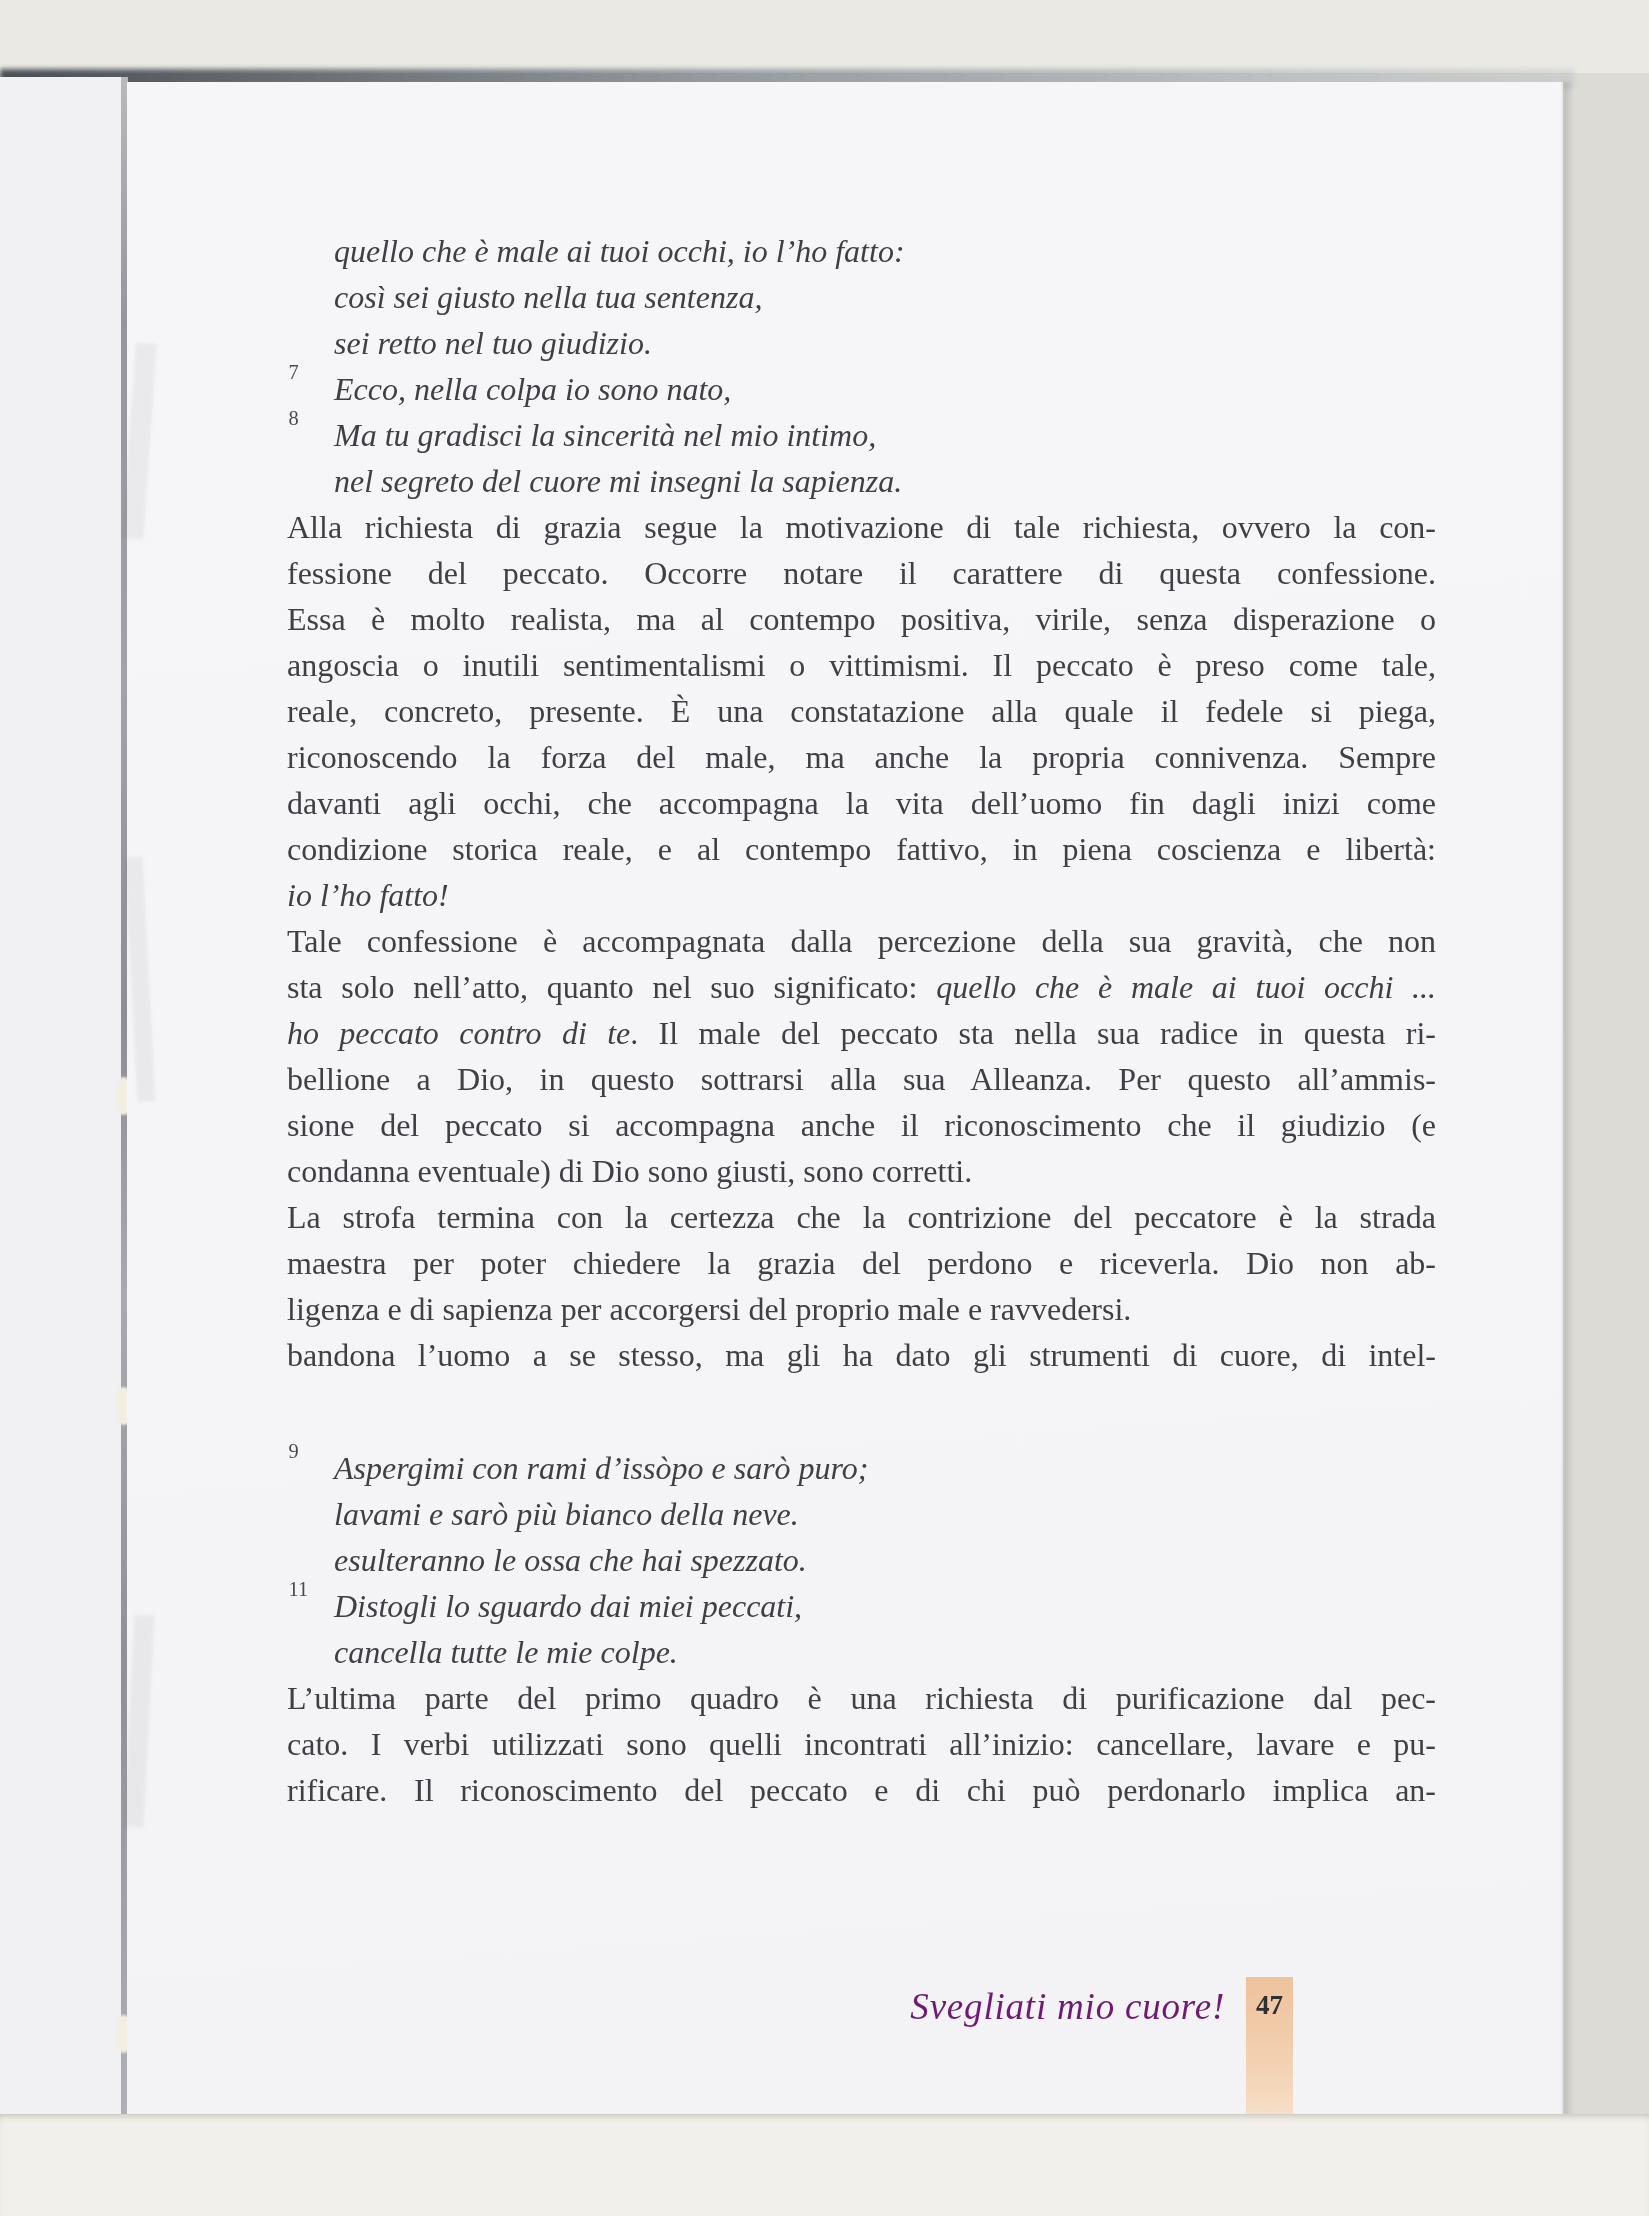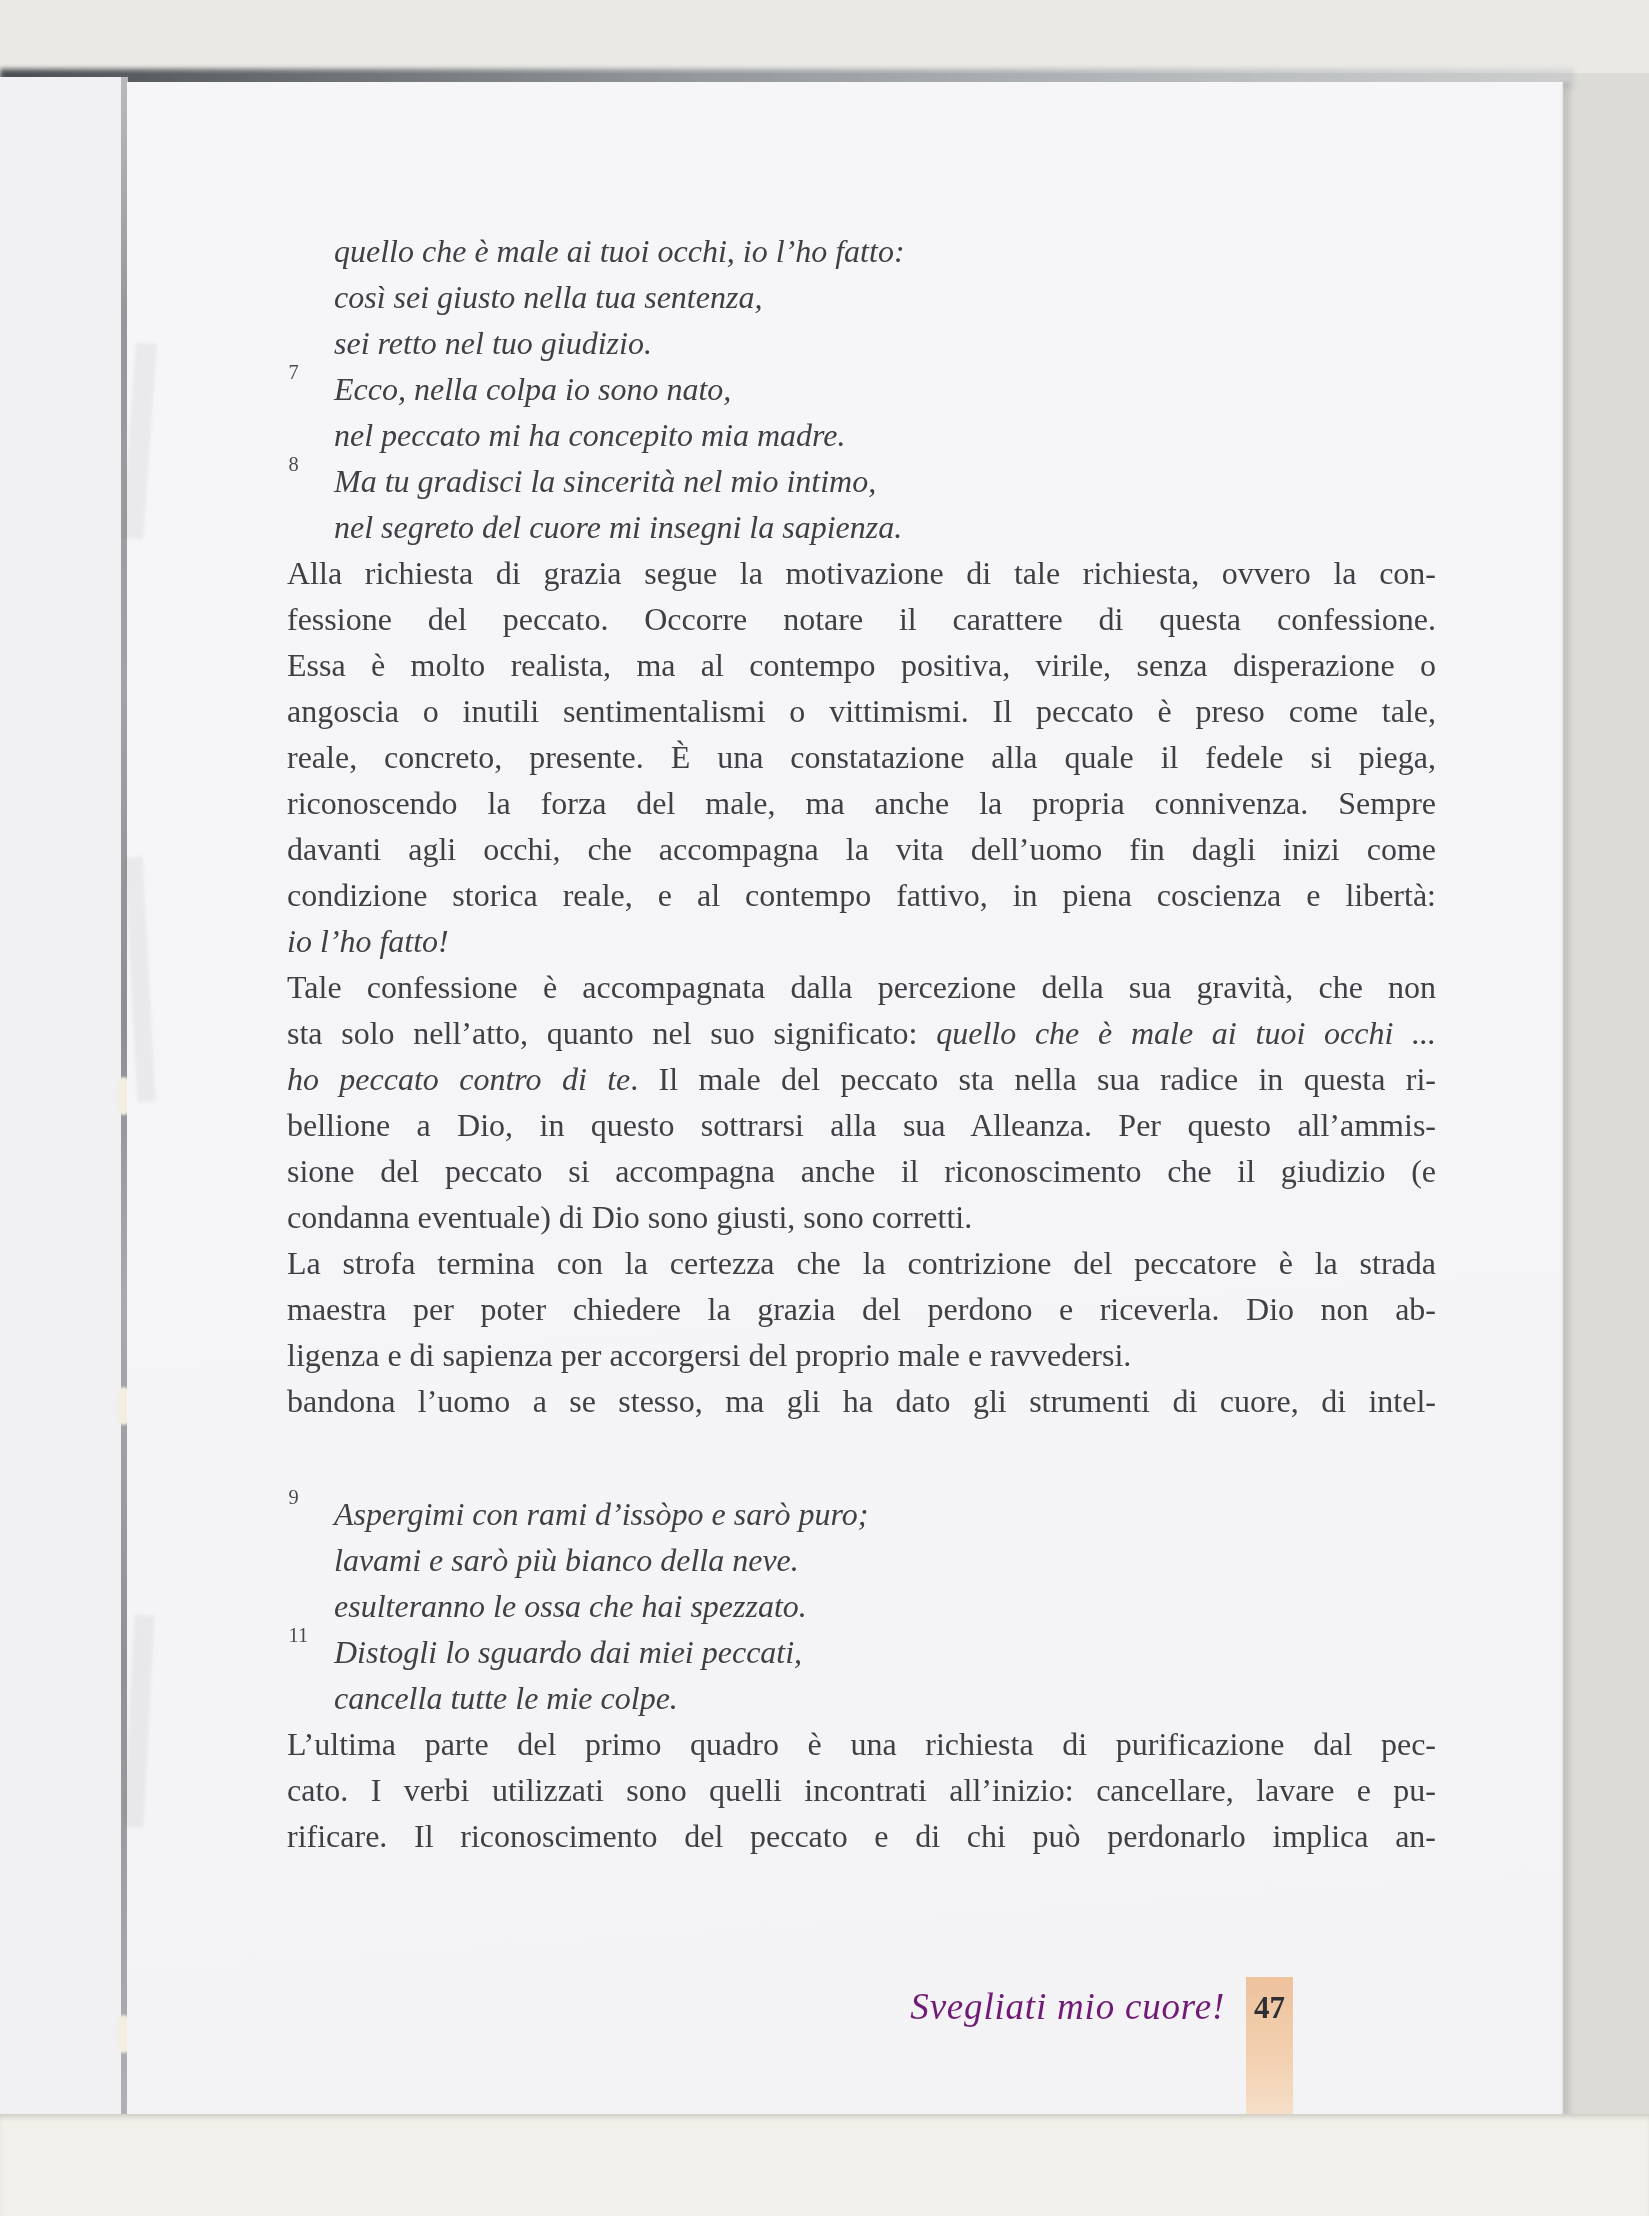--- a/index.html
+++ b/index.html
@@ -54,21 +54,21 @@
   .it{font-style:italic;}
   
   .footer-title{
     position:absolute;top:1985px;right:424px;
     font-style:italic;font-size:37px;color:#701a75;letter-spacing:0.8px;
   }
   .page-num-box{
     position:absolute;left:1246px;top:1977px;width:47px;height:137px;
     background:linear-gradient(#eec29d,#f2cfae 55%,#f6dec7);
   }
-  .page-num{display:block;text-align:center;margin-top:13px;font-size:31px;font-weight:bold;color:#2e2e33;}
+  .page-num{display:block;text-align:center;margin-top:13px;font-size:27px;font-weight:bold;color:#2e2e33;}
 </style>
 </head>
 <body>
 
 <div class="stage">
   <div class="scan-top"></div>
   <div class="edge-shadow"></div>
   <div class="left-page"></div>
   <div class="gutter"></div>
   <div class="stitch" style="top:1077px;"></div>
@@ -80,21 +80,20 @@
   <div class="crease" style="left:129px;top:1615px;width:19.6px;height:212px;transform:rotate(3deg);"></div>
   <div class="page-right-shadow"></div>
   <div class="scan-bottom"></div>
 
   <div class="content">
       <div class="block">
         <div class="vline"><span class="vnum"></span><span>quello che è male ai tuoi occhi, io l’ho fatto:</span></div>
         <div class="vline"><span class="vnum"></span><span>così sei giusto nella tua sentenza,</span></div>
         <div class="vline"><span class="vnum"></span><span>sei retto nel tuo giudizio.</span></div>
         <div class="vline"><span class="vnum">7</span><span>Ecco, nella colpa io sono nato,</span></div>
-        <div class="vline"><span class="vnum"></span><span>nel peccato mi ha concepito mia madre.</span></div>
         <div class="vline"><span class="vnum">8</span><span>Ma tu gradisci la sincerità nel mio intimo,</span></div>
         <div class="vline"><span class="vnum"></span><span>nel segreto del cuore mi insegni la sapienza.</span></div>
       </div>
       <div class="block">
         <div class="pline just"><span>Alla richiesta di grazia segue la motivazione di tale richiesta, ovvero la con-</span></div>
         <div class="pline just"><span>fessione del peccato. Occorre notare il carattere di questa confessione.</span></div>
         <div class="pline just"><span>Essa è molto realista, ma al contempo positiva, virile, senza disperazione o</span></div>
         <div class="pline just"><span>angoscia o inutili sentimentalismi o vittimismi. Il peccato è preso come tale,</span></div>
         <div class="pline just"><span>reale, concreto, presente. È una constatazione alla quale il fedele si piega,</span></div>
         <div class="pline just"><span>riconoscendo la forza del male, ma anche la propria connivenza. Sempre</span></div>

